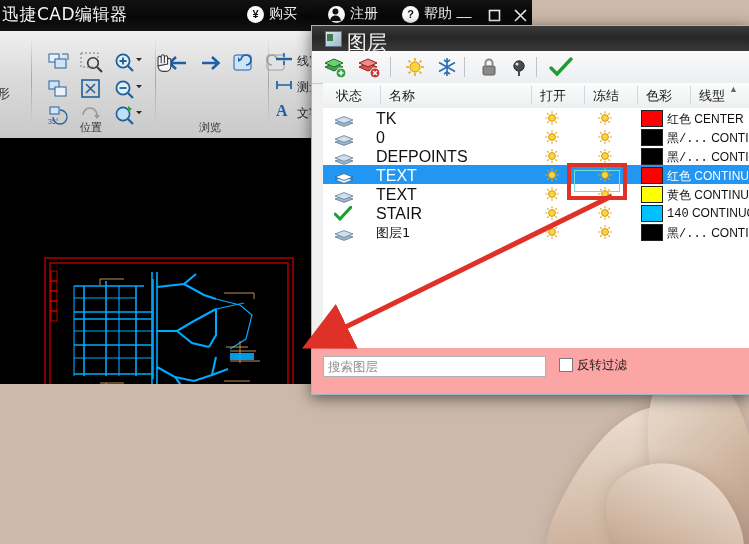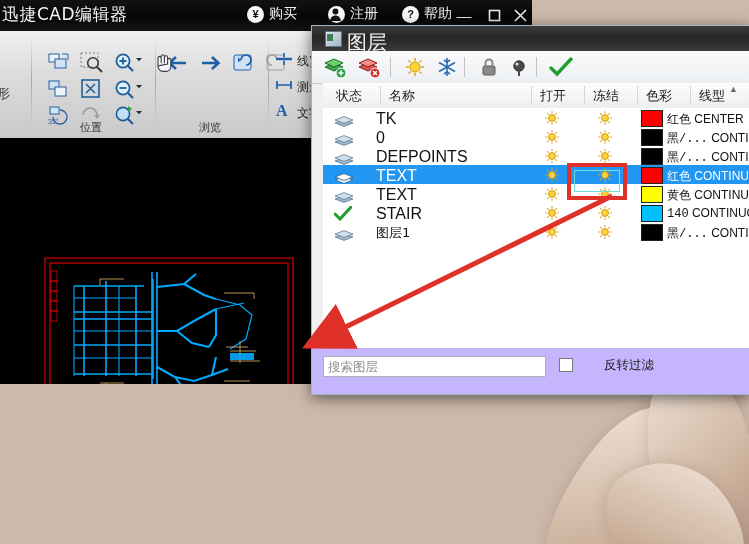--- a/index.html
+++ b/index.html
@@ -112,30 +112,30 @@
   .swatch{position:absolute;top:2px;width:20px;height:15px;border:1px solid #222;}
   .ctext{position:absolute;top:3px;font-size:12px;color:#111;white-space:nowrap;}
   .row.sel .ctext{color:#fff;}
   .ctext .cjk{font-family:Liberation Mono, monospace;}
   #redbox{position:absolute;left:567px;top:163px;width:60px;height:37px;
     border:4px solid #e03128;box-sizing:border-box;pointer-events:none;}
   #cyanbox{position:absolute;left:574px;top:170px;width:46px;height:22px;
     border:1px solid #6fe0d8;box-sizing:border-box;pointer-events:none;}
   #arrow{position:absolute;left:0;top:0;width:749px;height:544px;pointer-events:none;}
   #layers-bottom{
-    position:absolute;left:0;bottom:0;width:438px;height:46px;background:#c4b5fd;
+    position:absolute;left:0;bottom:0;width:438px;height:46px;background:#fca5a5;
   }
   #search{
     position:absolute;left:11px;top:8px;width:223px;height:21px;
     border:1px solid #a9b2ba;background:#fff;font-size:12.5px;color:#8e8e8e;
     padding:0 4px;box-sizing:border-box;line-height:19px;
     font-family:"DejaVu Sans","Liberation Sans",sans-serif;
   }
   #filter-label{position:absolute;left:265px;top:9px;font-size:12.5px;color:#1a1a1a;
-    font-family:"DejaVu Sans","Liberation Sans",sans-serif;margin-left:27px;}
+    font-family:"DejaVu Sans","Liberation Sans",sans-serif;}
   #filter-box{position:absolute;left:247px;top:10px;width:12px;height:12px;
     border:1px solid #7a7a7a;background:#fff;}
 </style>
 </head>
 <body>
 
 <div id="wallpaper">
   <div class="petal" style="left:560px;top:400px;width:120px;height:230px;transform:rotate(24deg);"></div>
   <div class="petal" style="left:650px;top:360px;width:105px;height:215px;transform:rotate(-14deg);"></div>
   <div class="petal" style="left:600px;top:470px;width:150px;height:120px;transform:rotate(52deg);"></div>

